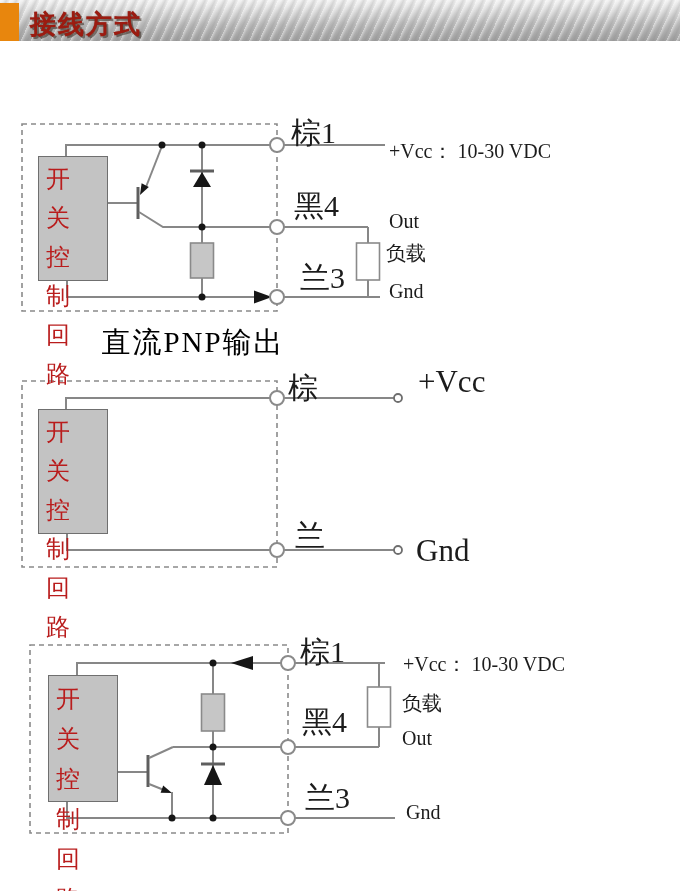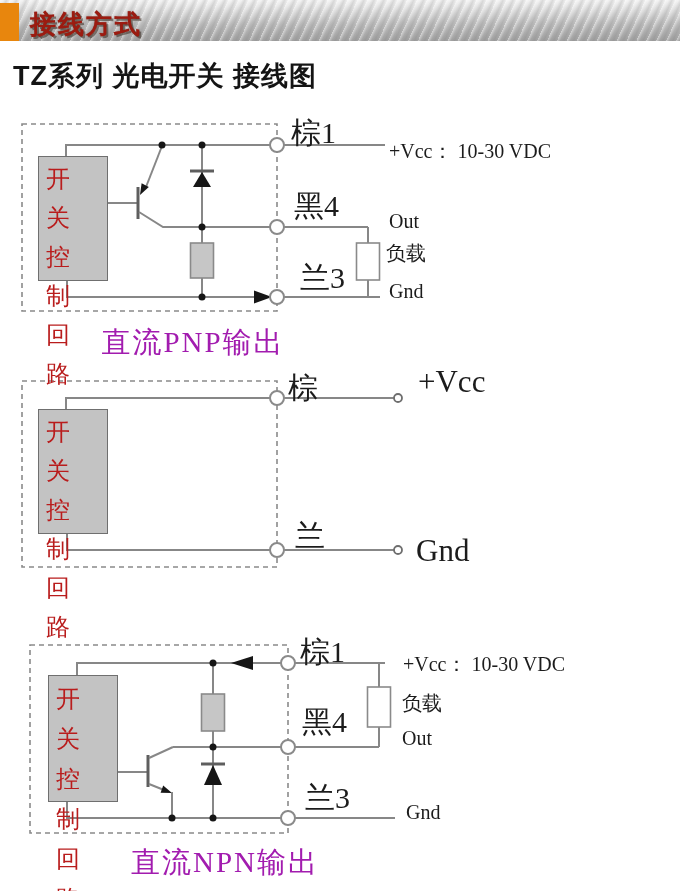--- a/index.html
+++ b/index.html
@@ -39,34 +39,33 @@
     box-sizing:border-box;color:#b91c1c;font-size:24px;text-align:left;
     letter-spacing:7px;padding-left:7px;box-shadow:none;}
   .ctrl-box div{line-height:39px;}
   .ctrl-box.tall div{line-height:40px;}
   .ctrl-box{padding-top:3px;}
 
   
   .lbl{position:absolute;color:#1c1c1c;white-space:nowrap;}
   .cjk{font-size:30px;}
   .latin{font-size:20px;}
-  .caption{position:absolute;width:270px;text-align:center;color:#a21caf;
+  .caption{position:absolute;width:270px;text-align:center;color:#000000;
     font-size:29px;letter-spacing:2px;white-space:nowrap;}
 </style>
 </head>
 <body>
 
 <div id="screen">
 
   <div class="banner">
     <div class="accent"></div>
     <div class="banner-title">接线方式</div>
   </div>
 
-  <div class="page-title">TZ系列 光电开关 接线图</div>
 
   <svg class="diagram" width="680" height="891" viewBox="0 0 680 891">
 
     <g>
       <rect class="enc" x="22" y="124" width="255" height="187"></rect>
       <path class="w" d="M66,157 V145 H385"></path>
       <path class="w" d="M108,203 H137"></path>
       <line class="bar" x1="138" y1="187" x2="138" y2="219"></line>
       <path class="w" d="M162,146 L146,187"></path>
       <polygon class="blk" points="140,195 141.6,183.2 148.8,186.9"></polygon>
@@ -156,15 +155,14 @@
     <div>控制</div>
     <div>回路</div>
   </div>
   <div class="lbl cjk" style="left:300px;top:632px">棕1</div>
   <div class="lbl latin" style="left:403px;top:651px">+Vcc： 10-30 VDC</div>
   <div class="lbl latin" style="left:402px;top:690px">负载</div>
   <div class="lbl cjk" style="left:302px;top:702px">黑4</div>
   <div class="lbl latin" style="left:402px;top:727px">Out</div>
   <div class="lbl cjk" style="left:305px;top:778px">兰3</div>
   <div class="lbl latin" style="left:406px;top:801px">Gnd</div>
-  <div class="caption" style="left:90px;top:843px">直流NPN输出</div>
 
 </div>
 
 </body></html>

